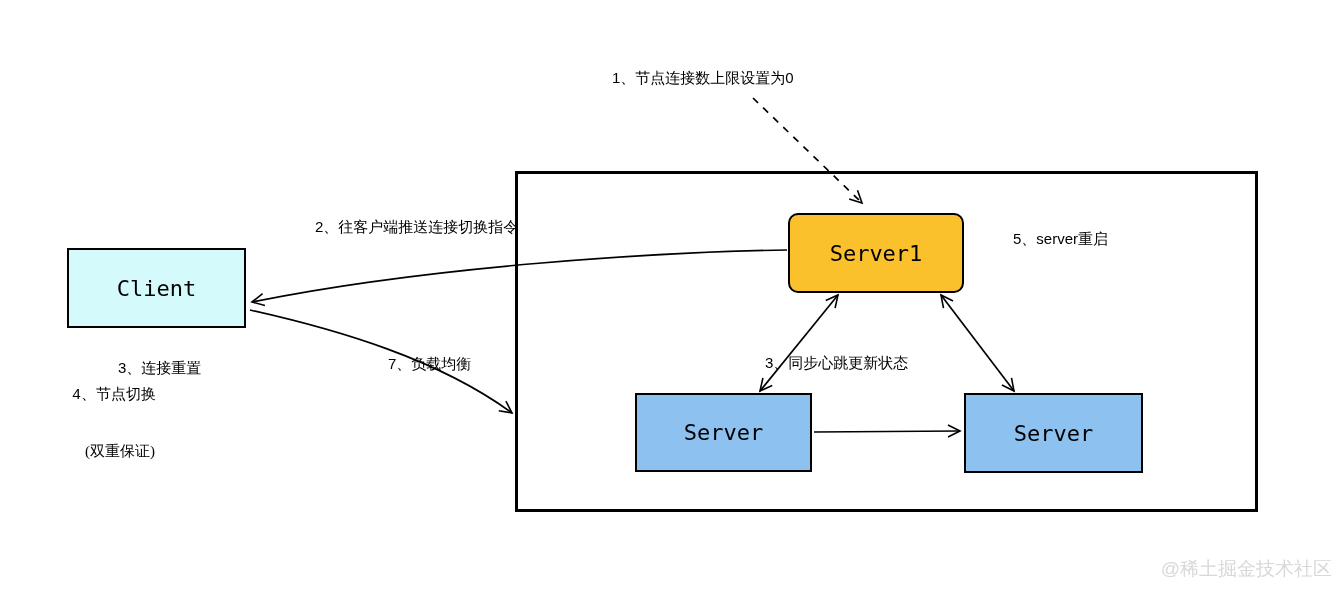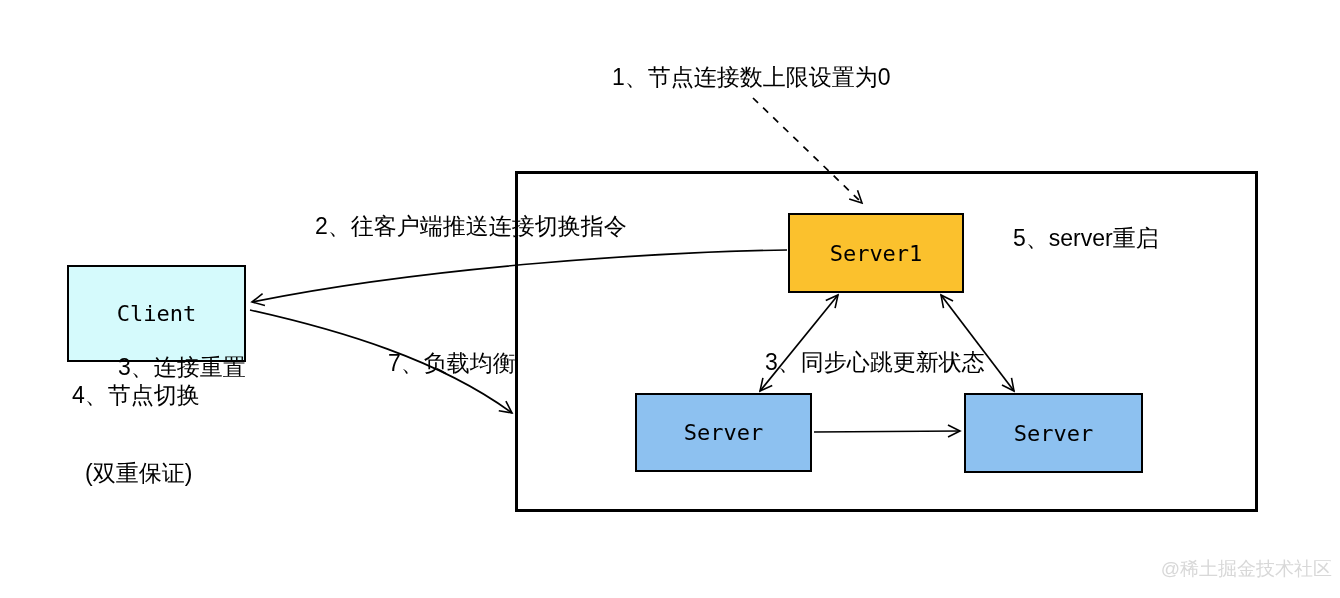--- a/index.html
+++ b/index.html
@@ -12,34 +12,34 @@
   .node{
     position:absolute;border:2.5px solid var(--border,#000);
     display:flex;align-items:center;justify-content:center;
     font-family:"DejaVu Sans Mono","Liberation Mono",monospace;
     font-size:22px;color:var(--text,#000);
   }
   .cluster{
     position:absolute;left:515px;top:171px;width:743px;height:341px;
     border:3px solid var(--border,#000);background:transparent;
   }
-  .node-client{left:67px;top:265px;width:179px;height:97px;background:var(--client-fill,#d5fafc);}
-  .node-server1{left:788px;top:213px;width:176px;height:80px;background:var(--server1-fill,#fbc12d);}
+  .node-client{left:67px;top:248px;width:179px;height:80px;background:var(--client-fill,#d5fafc);}
+  .node-server1{left:788px;top:213px;width:176px;height:80px;background:var(--server1-fill,#fbc12d);border-radius:10px;}
   .node-server-left{left:635px;top:393px;width:177px;height:79px;background:var(--server-fill,#8dc1f0);}
   .node-server-right{left:964px;top:393px;width:179px;height:80px;background:var(--server-fill,#8dc1f0);}
   
-  .ann{position:absolute;font-size:23px;line-height:27px;white-space:nowrap;color:var(--text,#000);}
+  .ann{position:absolute;font-size:15px;line-height:27px;white-space:nowrap;color:var(--text,#000);}
   .ann-1{left:612px;top:64px;}
   .ann-2{left:315px;top:213px;text-align:center;}
   .ann-3{left:72px;top:354px;margin-left:46px;}
-  .ann-4{left:72px;top:382px;}
+  .ann-4{left:72px;top:382px;font-family:Liberation Mono, monospace;}
   .ann-5{left:1013px;top:225px;}
   .ann-6{left:765px;top:349px;}
   .ann-7{left:388px;top:350px;text-align:center;}
-  .ann-g{left:85px;top:460px;}
+  .ann-g{left:85px;top:438px;font-family:Liberation Serif, serif;}
   .watermark{
     position:absolute;right:8px;bottom:16px;font-size:19px;
     color:var(--watermark,#d8d8d8);white-space:nowrap;
   }
   svg.arrows{position:absolute;left:0;top:0;pointer-events:none;}
   svg.arrows path,svg.arrows line{stroke:var(--border,#000);fill:none;}
   .ah-path{stroke:var(--border,#000);fill:none;stroke-width:1.6;}
   .edge{stroke-width:1.7;}
   .edge-dashed{stroke-dasharray:7 7;}
 </style>

